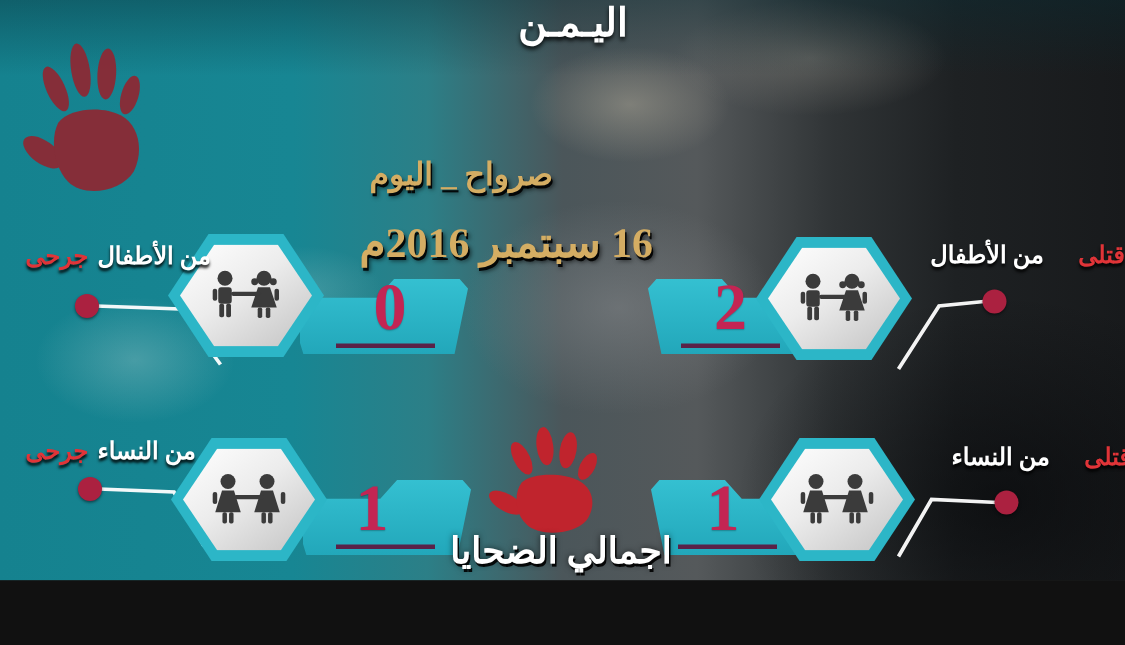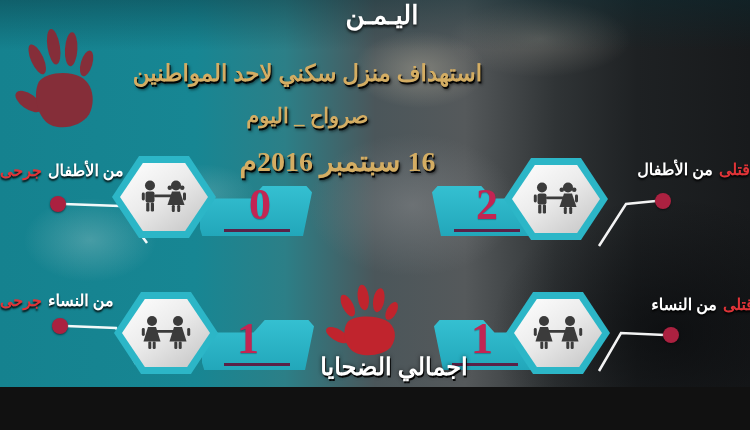--- a/index.html
+++ b/index.html
@@ -35,24 +35,24 @@
   .ribbon{width:112px;height:52px;background:linear-gradient(180deg,#35c1d2,#22a7ba);z-index:3;}
   .ribbon.r{clip-path:polygon(0 28%,46% 28%,56% 4%,95% 4%,100% 16%,92% 100%,2% 100%,0 86%);}
   .ribbon.l{clip-path:polygon(100% 28%,54% 28%,44% 4%,5% 4%,0 16%,8% 100%,98% 100%,100% 86%);}
   .num{width:44px;text-align:center;font-size:44px;line-height:1;font-weight:bold;
        color:#c32553;z-index:5;text-shadow:0 1px 1px rgba(0,0,0,.25);}
   .num-line{height:3px;width:66px;background:#5a2248;z-index:5;}
   .dot{width:16px;height:16px;border-radius:50%;background:#ab2140;z-index:4;
        box-shadow:0 1px 2px rgba(0,0,0,.5);}
   .label{display:flex;gap:6px;align-items:baseline;font-weight:bold;font-size:16px;color:#fff;
          text-shadow:0 2px 2px rgba(0,0,0,.9);z-index:5;white-space:nowrap;direction:rtl;}
-  .label .kw{color:#e03438;}
+  .label .kw{color:#e03438;padding-left:17px;}
   .label.toleft{justify-content:flex-end;}
   .lines{inset:0;z-index:2;pointer-events:none;}
-  .total-label{left:288px;top:353px;width:212px;text-align:center;color:#fff;font-weight:bold;
+  .total-label{left:268px;top:353px;width:212px;text-align:center;color:#fff;font-weight:bold;
          font-size:24px;direction:rtl;text-shadow:1px 2px 0 rgba(0,0,0,.9),0 0 4px rgba(0,0,0,.6);z-index:5;}
   .total-hex{left:313px;top:396px;width:150px;height:40px;z-index:3;
          clip-path:polygon(14% 0,86% 0,100% 100%,0 100%);
          background:linear-gradient(180deg,#e0e0dc,#cbcbc7);}
   .total-num{left:313px;top:402px;width:150px;text-align:center;font-size:44px;line-height:1;
          font-weight:bold;color:#c32553;z-index:4;}
   .hand{z-index:2;}
   .logo-head{left:42px;top:400px;width:22px;height:22px;border-radius:50%;background:#b23057;z-index:5;}
   .logo-arm{left:14px;top:421px;width:38px;height:9px;border-radius:5px;background:#b23057;
             transform:rotate(14deg);z-index:5;}
@@ -72,21 +72,20 @@
     <g fill="#8c2a35" opacity="0.95">
       <ellipse cx="18" cy="82" rx="8" ry="16" transform="rotate(-50 18 82)"></ellipse>
       <ellipse cx="30" cy="38" rx="6.5" ry="17" transform="rotate(-20 30 38)"></ellipse>
       <ellipse cx="48" cy="26" rx="6.5" ry="19" transform="rotate(-5 48 26)"></ellipse>
       <ellipse cx="66" cy="30" rx="6.5" ry="18" transform="rotate(7 66 30)"></ellipse>
       <ellipse cx="81" cy="46" rx="6" ry="14" transform="rotate(20 81 46)"></ellipse>
       <path d="M30,62 C38,52 62,52 74,60 C86,68 88,86 80,100 C70,114 44,116 34,104 C24,92 24,72 30,62 Z"></path>
     </g>
   </svg>
 
-  <div class="tline t1 abs">استهداف منزل سكني لاحد المواطنين</div>
   <div class="tline t2 abs">صرواح _ اليوم</div>
   <div class="tline t3 abs">16 سبتمبر 2016م</div>
 
   <svg class="abs lines" width="750" height="430" viewBox="0 0 750 430">
     <g stroke="#ffffff" stroke-width="2.5" fill="none" opacity="0.95">
       <polyline points="64,204 120,206 147,243"></polyline>
       <polyline points="656,201 626,204 599,246"></polyline>
       <polyline points="66,326 116,328 136,364"></polyline>
       <polyline points="599,371 621,333 665,335"></polyline>
     </g>

